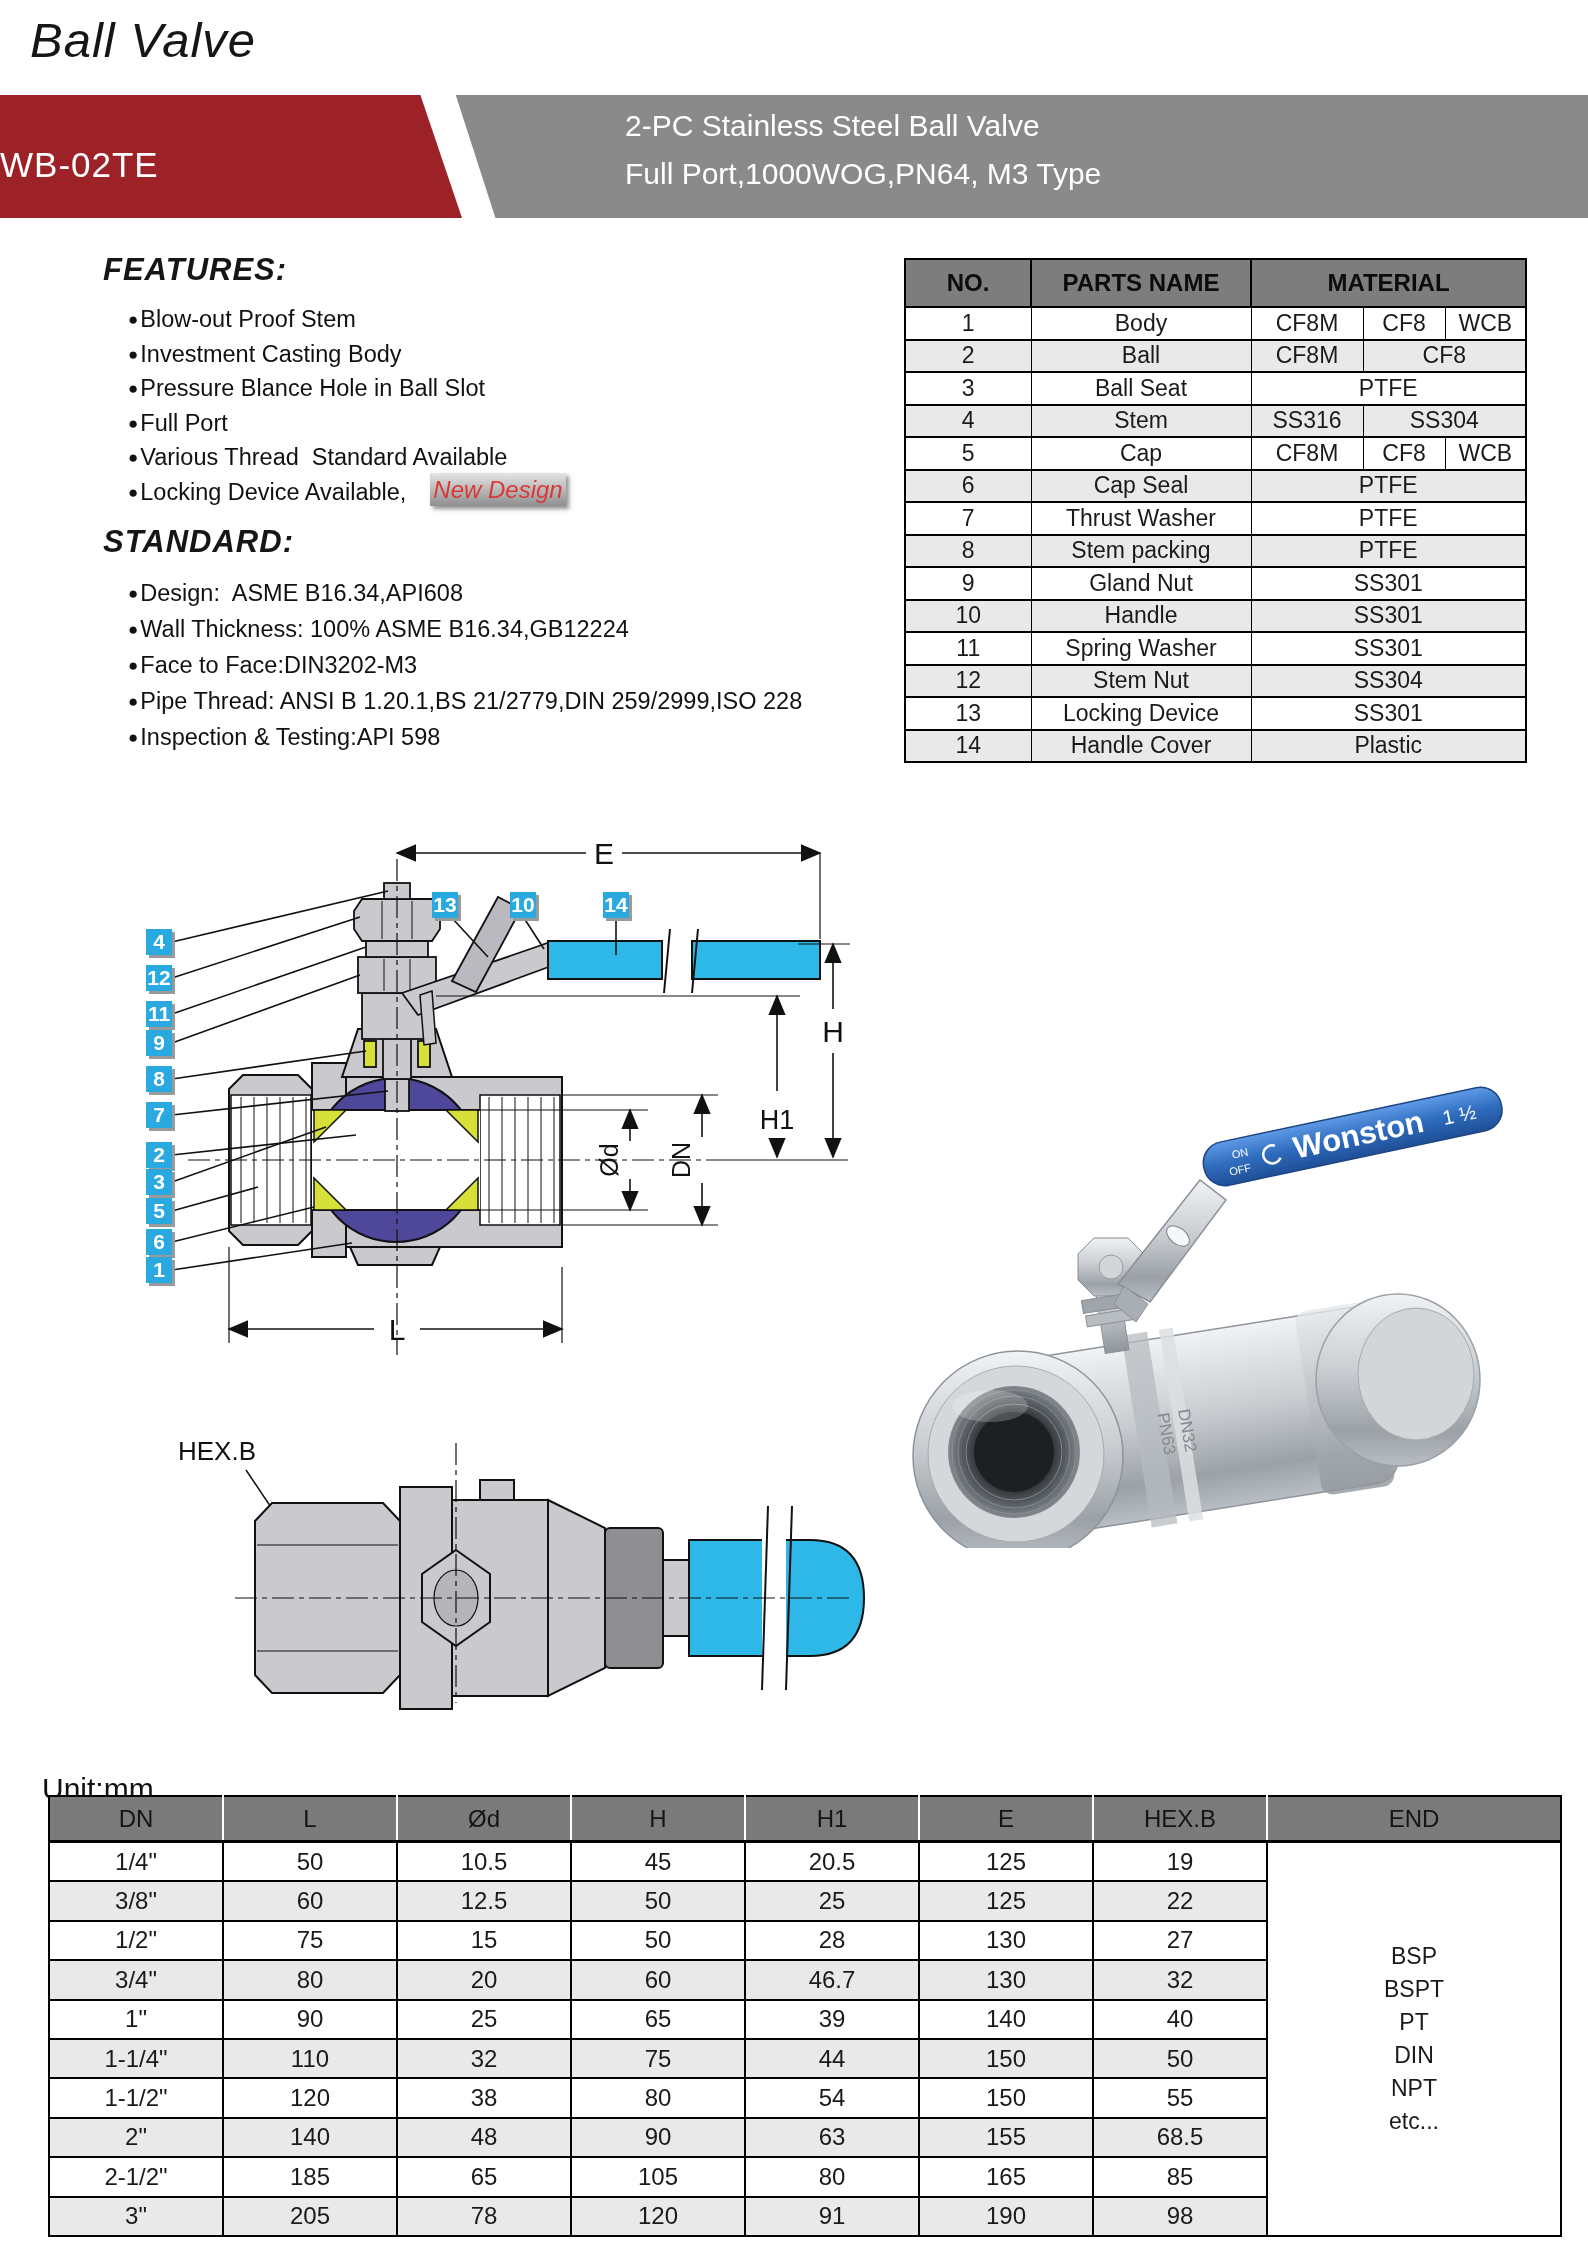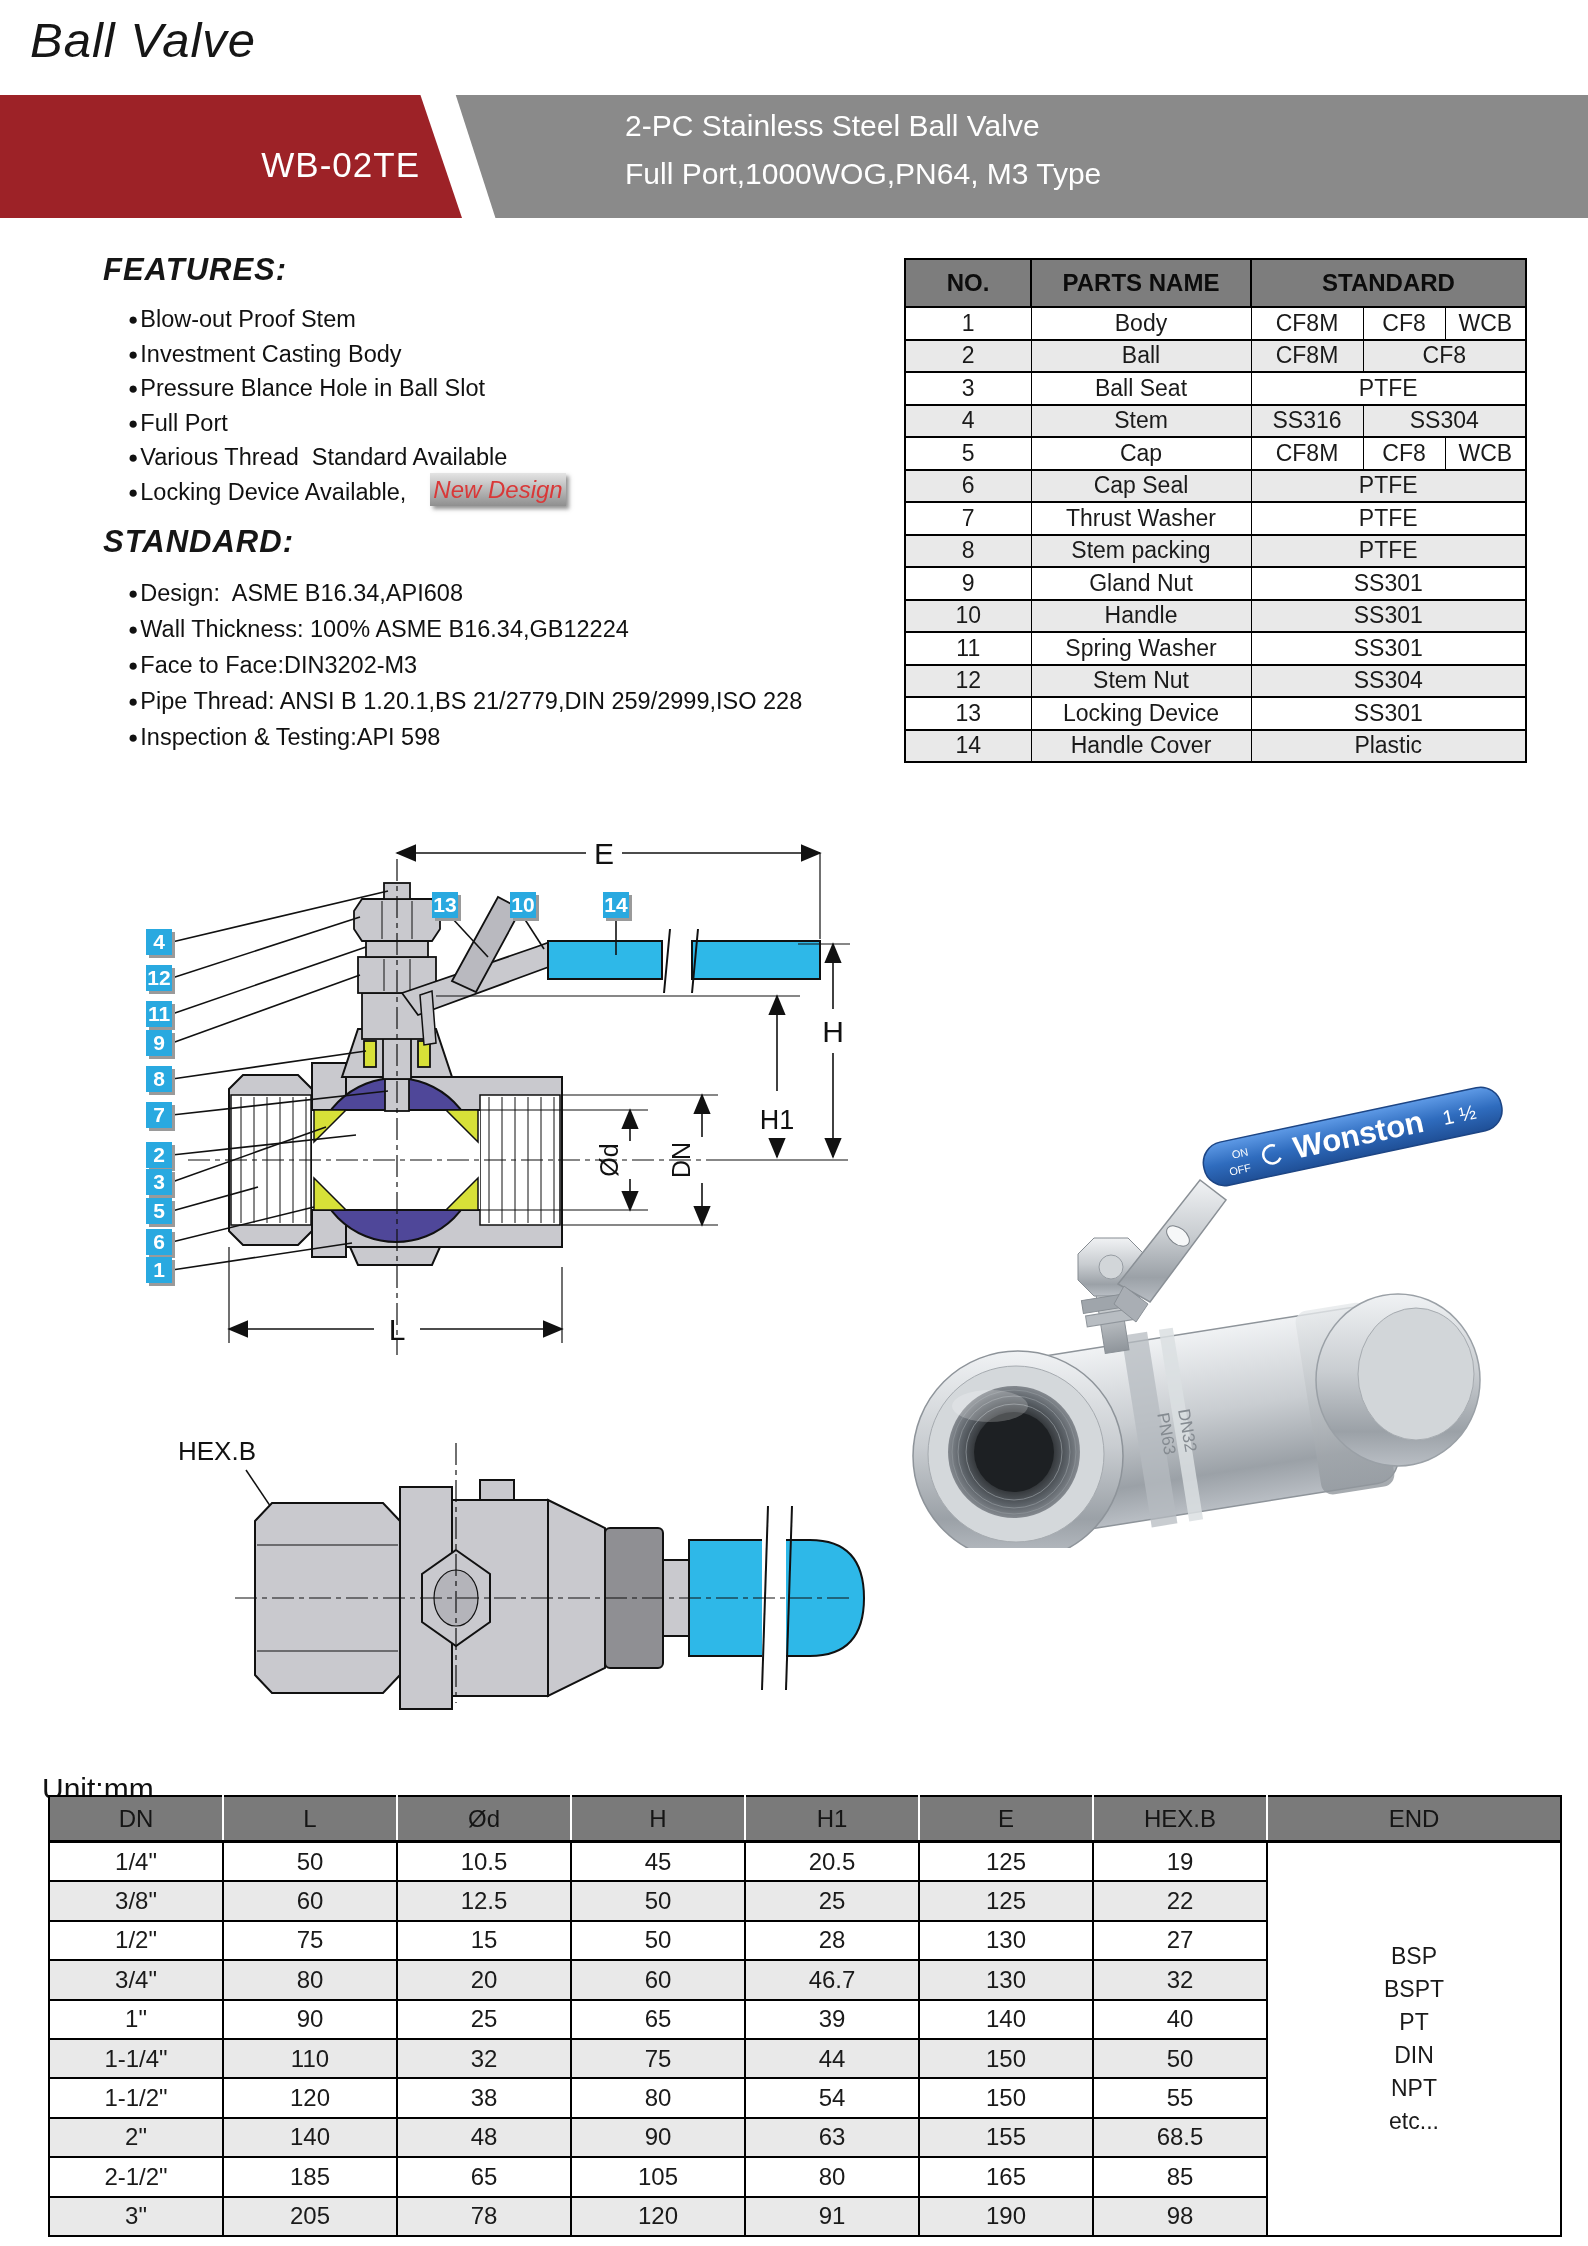--- a/index.html
+++ b/index.html
@@ -6,21 +6,21 @@
   .page{position:relative;width:1588px;height:2246px;background:#fff;margin:0 auto;
         font-family:"Liberation Sans",sans-serif;color:#1a1a1a;overflow:hidden;}
   .abs{position:absolute;}
   
   .doc-title{left:30px;top:12px;font-size:49px;font-style:italic;letter-spacing:1px;color:#161616;}
   .banner{left:0;top:95px;width:1588px;height:123px;}
   .banner .red{position:absolute;left:0;top:0;width:462px;height:100%;background:#9d2227;
                clip-path:polygon(0 0,91% 0,100% 100%,0 100%);}
   .banner .gray{position:absolute;left:0;top:0;width:100%;height:100%;background:#8a8a8a;
                clip-path:polygon(28.7% 0,100% 0,100% 100%,31.2% 100%);}
-  .banner .model{position:absolute;left:0;top:50px;width:420px;text-align:right;
+  .banner .model{position:absolute;left:0;top:50px;width:420px;text-align:left;
                color:#fff;font-size:35px;letter-spacing:1px;}
   .banner .bt1{position:absolute;left:625px;top:14px;color:#fff;font-size:30px;}
   .banner .bt2{position:absolute;left:625px;top:62px;color:#fff;font-size:30px;}
   
   .sec-h{font-size:31px;font-style:italic;font-weight:bold;color:#161616;letter-spacing:1px;}
   ul.dotlist{list-style:none;margin:0;padding:0;}
   ul.dotlist li{font-size:23.5px;white-space:pre-wrap;margin:0;padding:0;height:34.5px;color:#111;}
   ul.dotlist.std li{height:36px;}
   ul.dotlist .blt{font-size:17px;vertical-align:2px;margin-right:2px;}
   .badge{left:430px;top:473px;width:136px;height:33px;line-height:33px;text-align:center;
@@ -87,21 +87,21 @@
         <col style="width:126px">
         <col style="width:220px">
         <col style="width:112px">
         <col style="width:82px">
         <col style="width:81px">
       </colgroup>
     <thead>
       <tr>
         <th>NO.</th>
         <th>PARTS NAME</th>
-        <th colspan="3">STANDARD</th>
+        <th colspan="3">MATERIAL</th>
       </tr>
     </thead>
     <tbody>
       <tr>
           <td>1</td>
           <td>Body</td>
           <td>CF8M</td>
           <td>CF8</td>
           <td>WCB</td>
         </tr>

